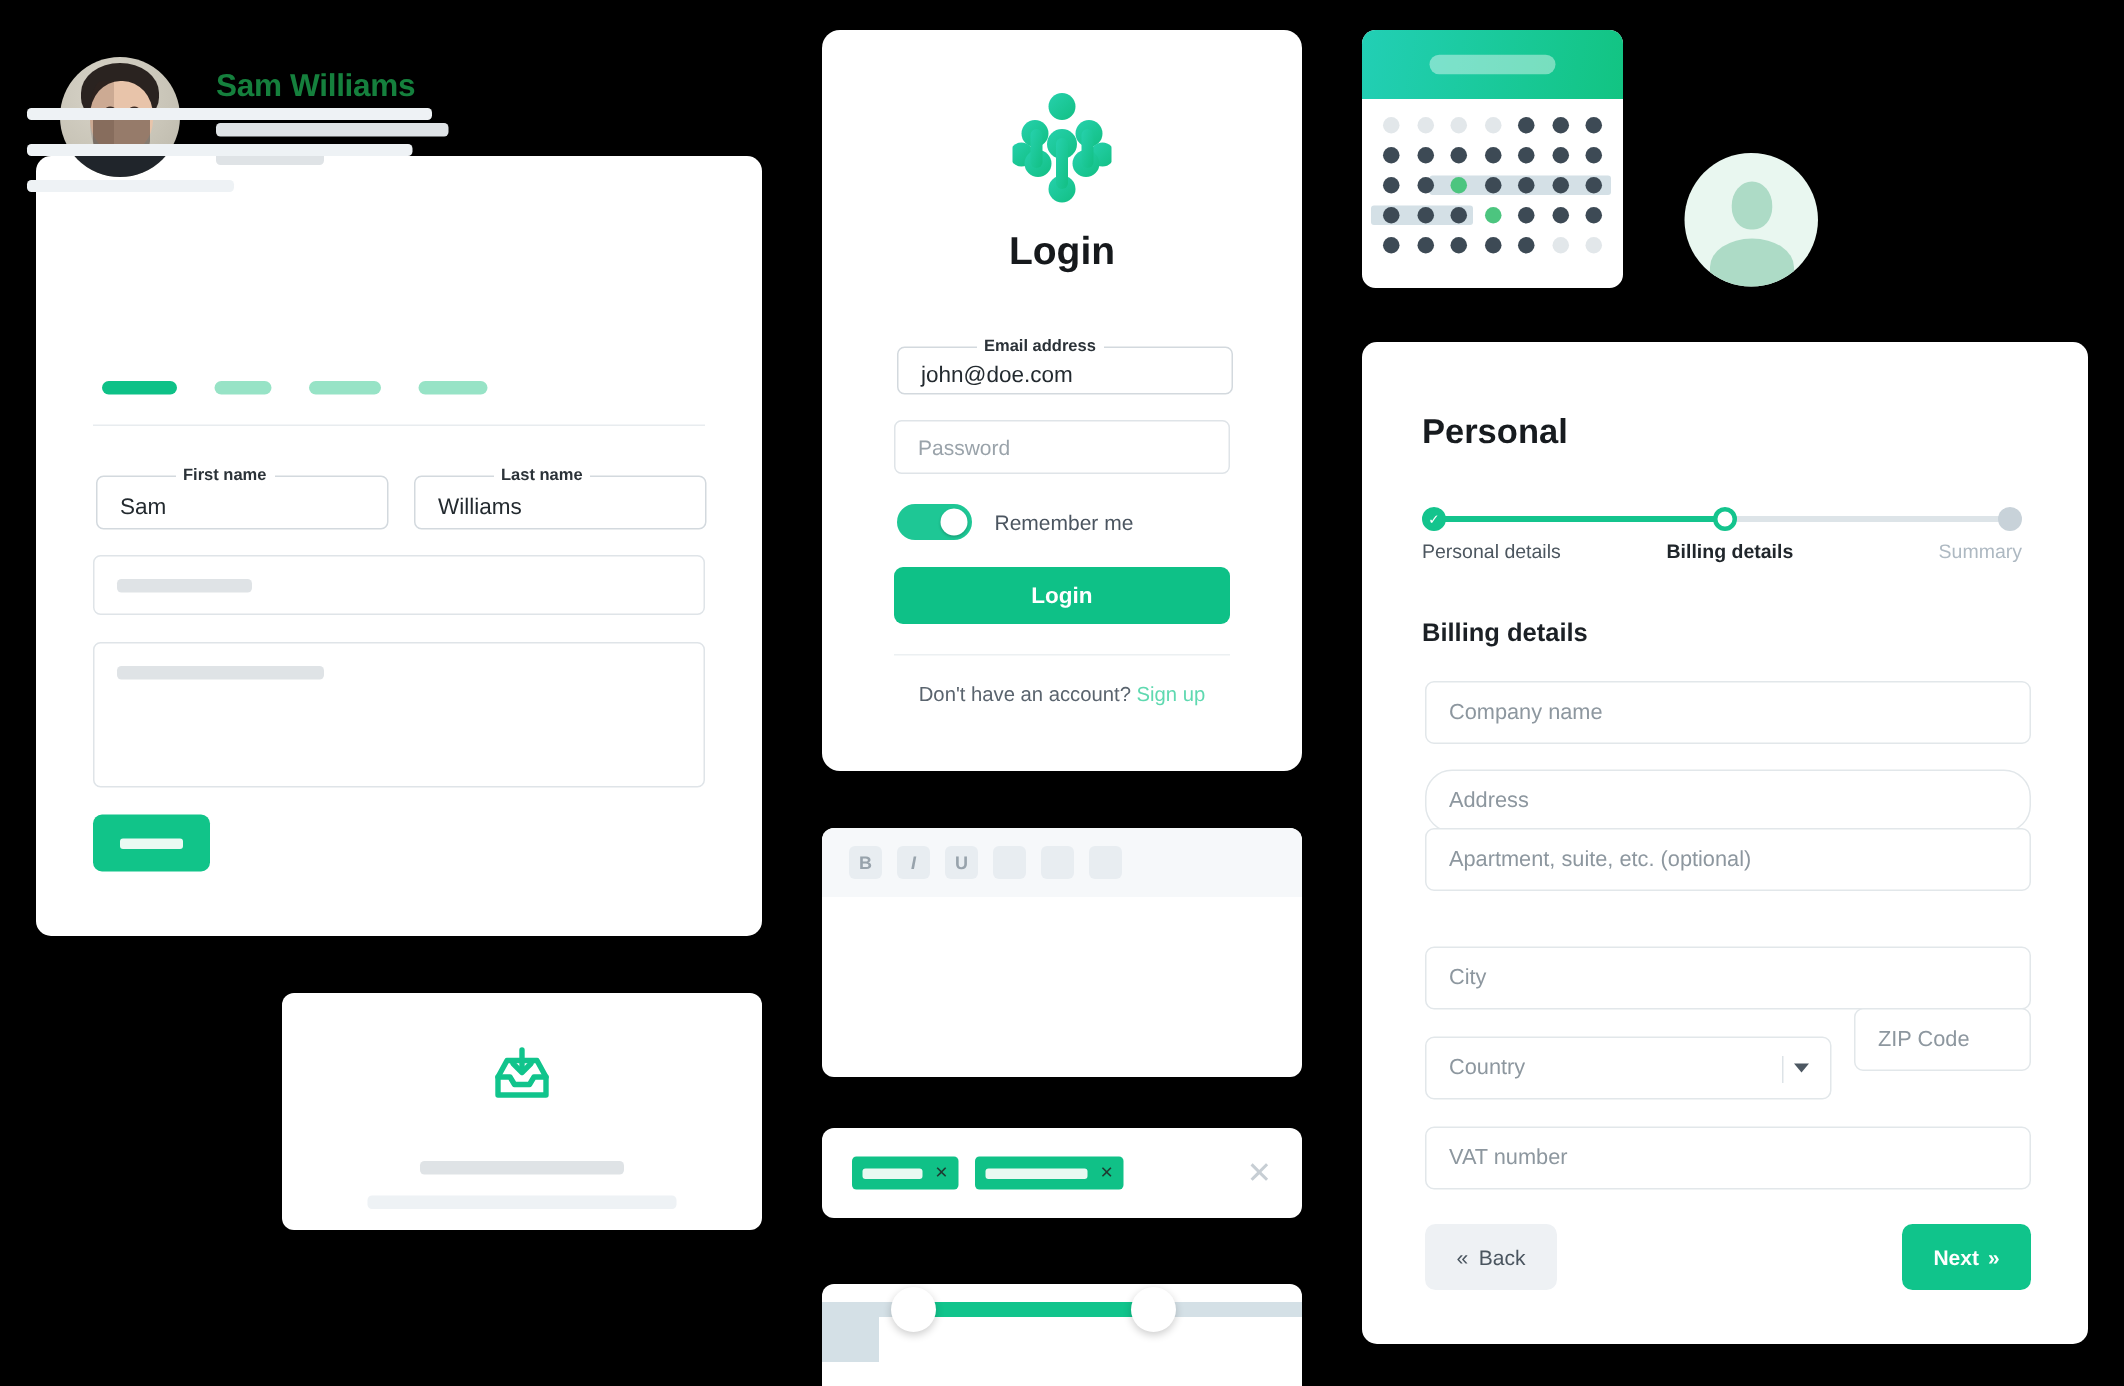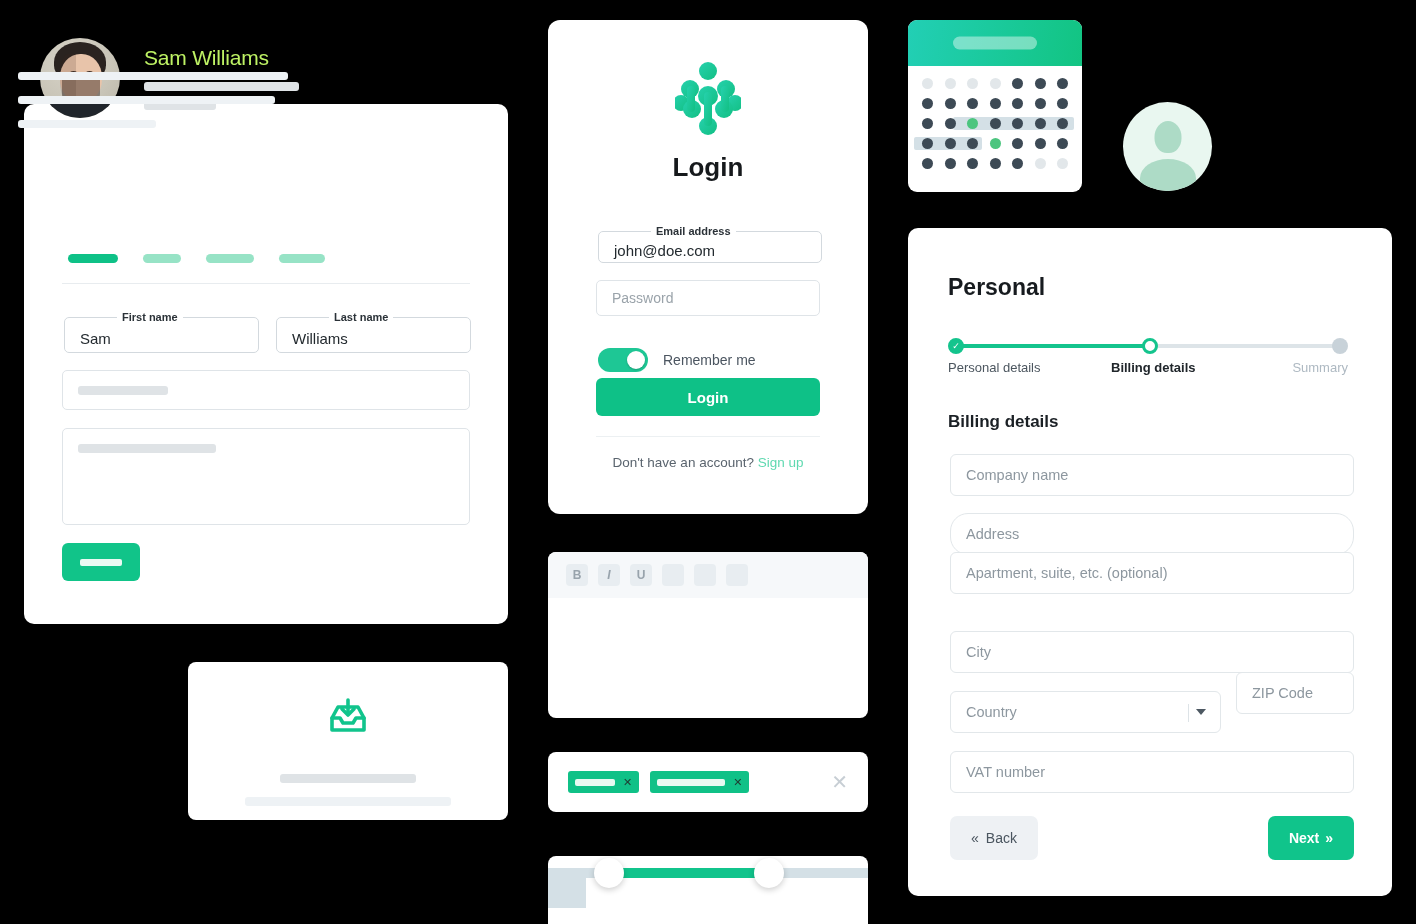--- a/index.html
+++ b/index.html
@@ -26,21 +26,21 @@
   .avatar-photo .face{position:absolute;left:20px;top:16px;width:42px;height:48px;border-radius:48% 48% 46% 46%;
     background:#e8c4aa;}
   .avatar-photo .shade{position:absolute;left:20px;top:16px;width:16px;height:48px;border-radius:48% 0 0 46%;
     background:rgba(60,40,30,.16);}
   .avatar-photo .beard{position:absolute;left:22px;top:42px;width:38px;height:26px;border-radius:0 0 46% 46%;
     background:rgba(50,36,28,.45);}
   .avatar-photo .eyeL,.avatar-photo .eyeR{position:absolute;top:33px;width:7px;height:4px;border-radius:50%;background:#3a2a22;}
   .avatar-photo .eyeL{left:30px;} .avatar-photo .eyeR{left:46px;}
   .avatar-photo .shirt{position:absolute;left:4px;bottom:-6px;width:72px;height:26px;border-radius:46% 46% 0 0;
     background:#20252b;}
-  .prof-name{font-size:21px;font-weight:400;color:#bef264;letter-spacing:-.2px;line-height:1;}
+  .prof-name{font-size:21px;font-weight:700;color:#15803d;letter-spacing:-.2px;line-height:1;}
   .prof-lines{margin-top:14px;}
   .prof-lines .sk{display:block;}
   .pills{position:absolute;left:68px;top:254px;display:flex;gap:25px;}
   .pill{height:9px;border-radius:5px;background:#97e3c6;}
   .pill.active{background:#0ec187;}
   .prof-div{position:absolute;left:62px;top:283px;width:408px;height:1px;background:#e8ecef;}
 
   
   .fset{position:absolute;border:1px solid #d3d9de;border-radius:5px;background:#fff;box-sizing:border-box;padding-left:42px;}
   .fset>legend{margin-left:10px;padding:0 5px;font-size:11px;font-weight:700;color:#2b3238;}
@@ -50,21 +50,21 @@
     border:none;display:flex;align-items:center;justify-content:center;}
   .save-btn .sk-light{width:42px;height:7px;background:#eafaf3;border-radius:2px;}
 
   
   #login-card{left:548px;top:20px;width:320px;height:494px;border-radius:12px;}
   .logo-wrap{position:absolute;left:50%;top:62px;transform:translateX(-50%);width:66px;height:74px;}
   .login-title{position:absolute;left:0;right:0;top:152px;text-align:center;font-size:26px;font-weight:700;color:#16191c;}
   #email-fset{left:50%;transform:translateX(-50%);top:225px;width:224px;height:38px;}
   #pw-box{left:50%;transform:translateX(-50%);top:280px;width:224px;height:36px;}
   .ph{position:absolute;left:15px;top:50%;transform:translateY(-50%);font-size:14px;color:#9aa3aa;}
-  .toggle-row{position:absolute;left:598px;top:348px;display:flex;align-items:center;gap:15px;}
+  .toggle-row{position:absolute;left:598px;top:336px;display:flex;align-items:center;gap:15px;}
   .tgl{width:50px;height:24px;border-radius:13px;background:#1ec795;position:relative;}
   .tgl .knob{position:absolute;right:3px;top:3px;width:18px;height:18px;border-radius:50%;background:#fff;
     box-shadow:0 1px 2px rgba(0,0,0,.22);}
   .tgl-label{font-size:14px;color:#4b5560;}
   .login-btn{position:absolute;left:50%;transform:translateX(-50%);top:378px;width:224px;height:38px;border-radius:6px;
     background:#0ec187;border:none;color:#fff;font-size:15px;font-weight:700;cursor:pointer;
     font-family:"Liberation Sans",sans-serif;}
   .login-div{position:absolute;left:596px;top:436px;width:224px;height:1px;background:#ecf0f2;}
   .signup-row{position:absolute;left:0;right:0;top:455px;text-align:center;font-size:13.5px;color:#5a646e;}
   .signup-row a{color:#5fd9b0;text-decoration:none;}

